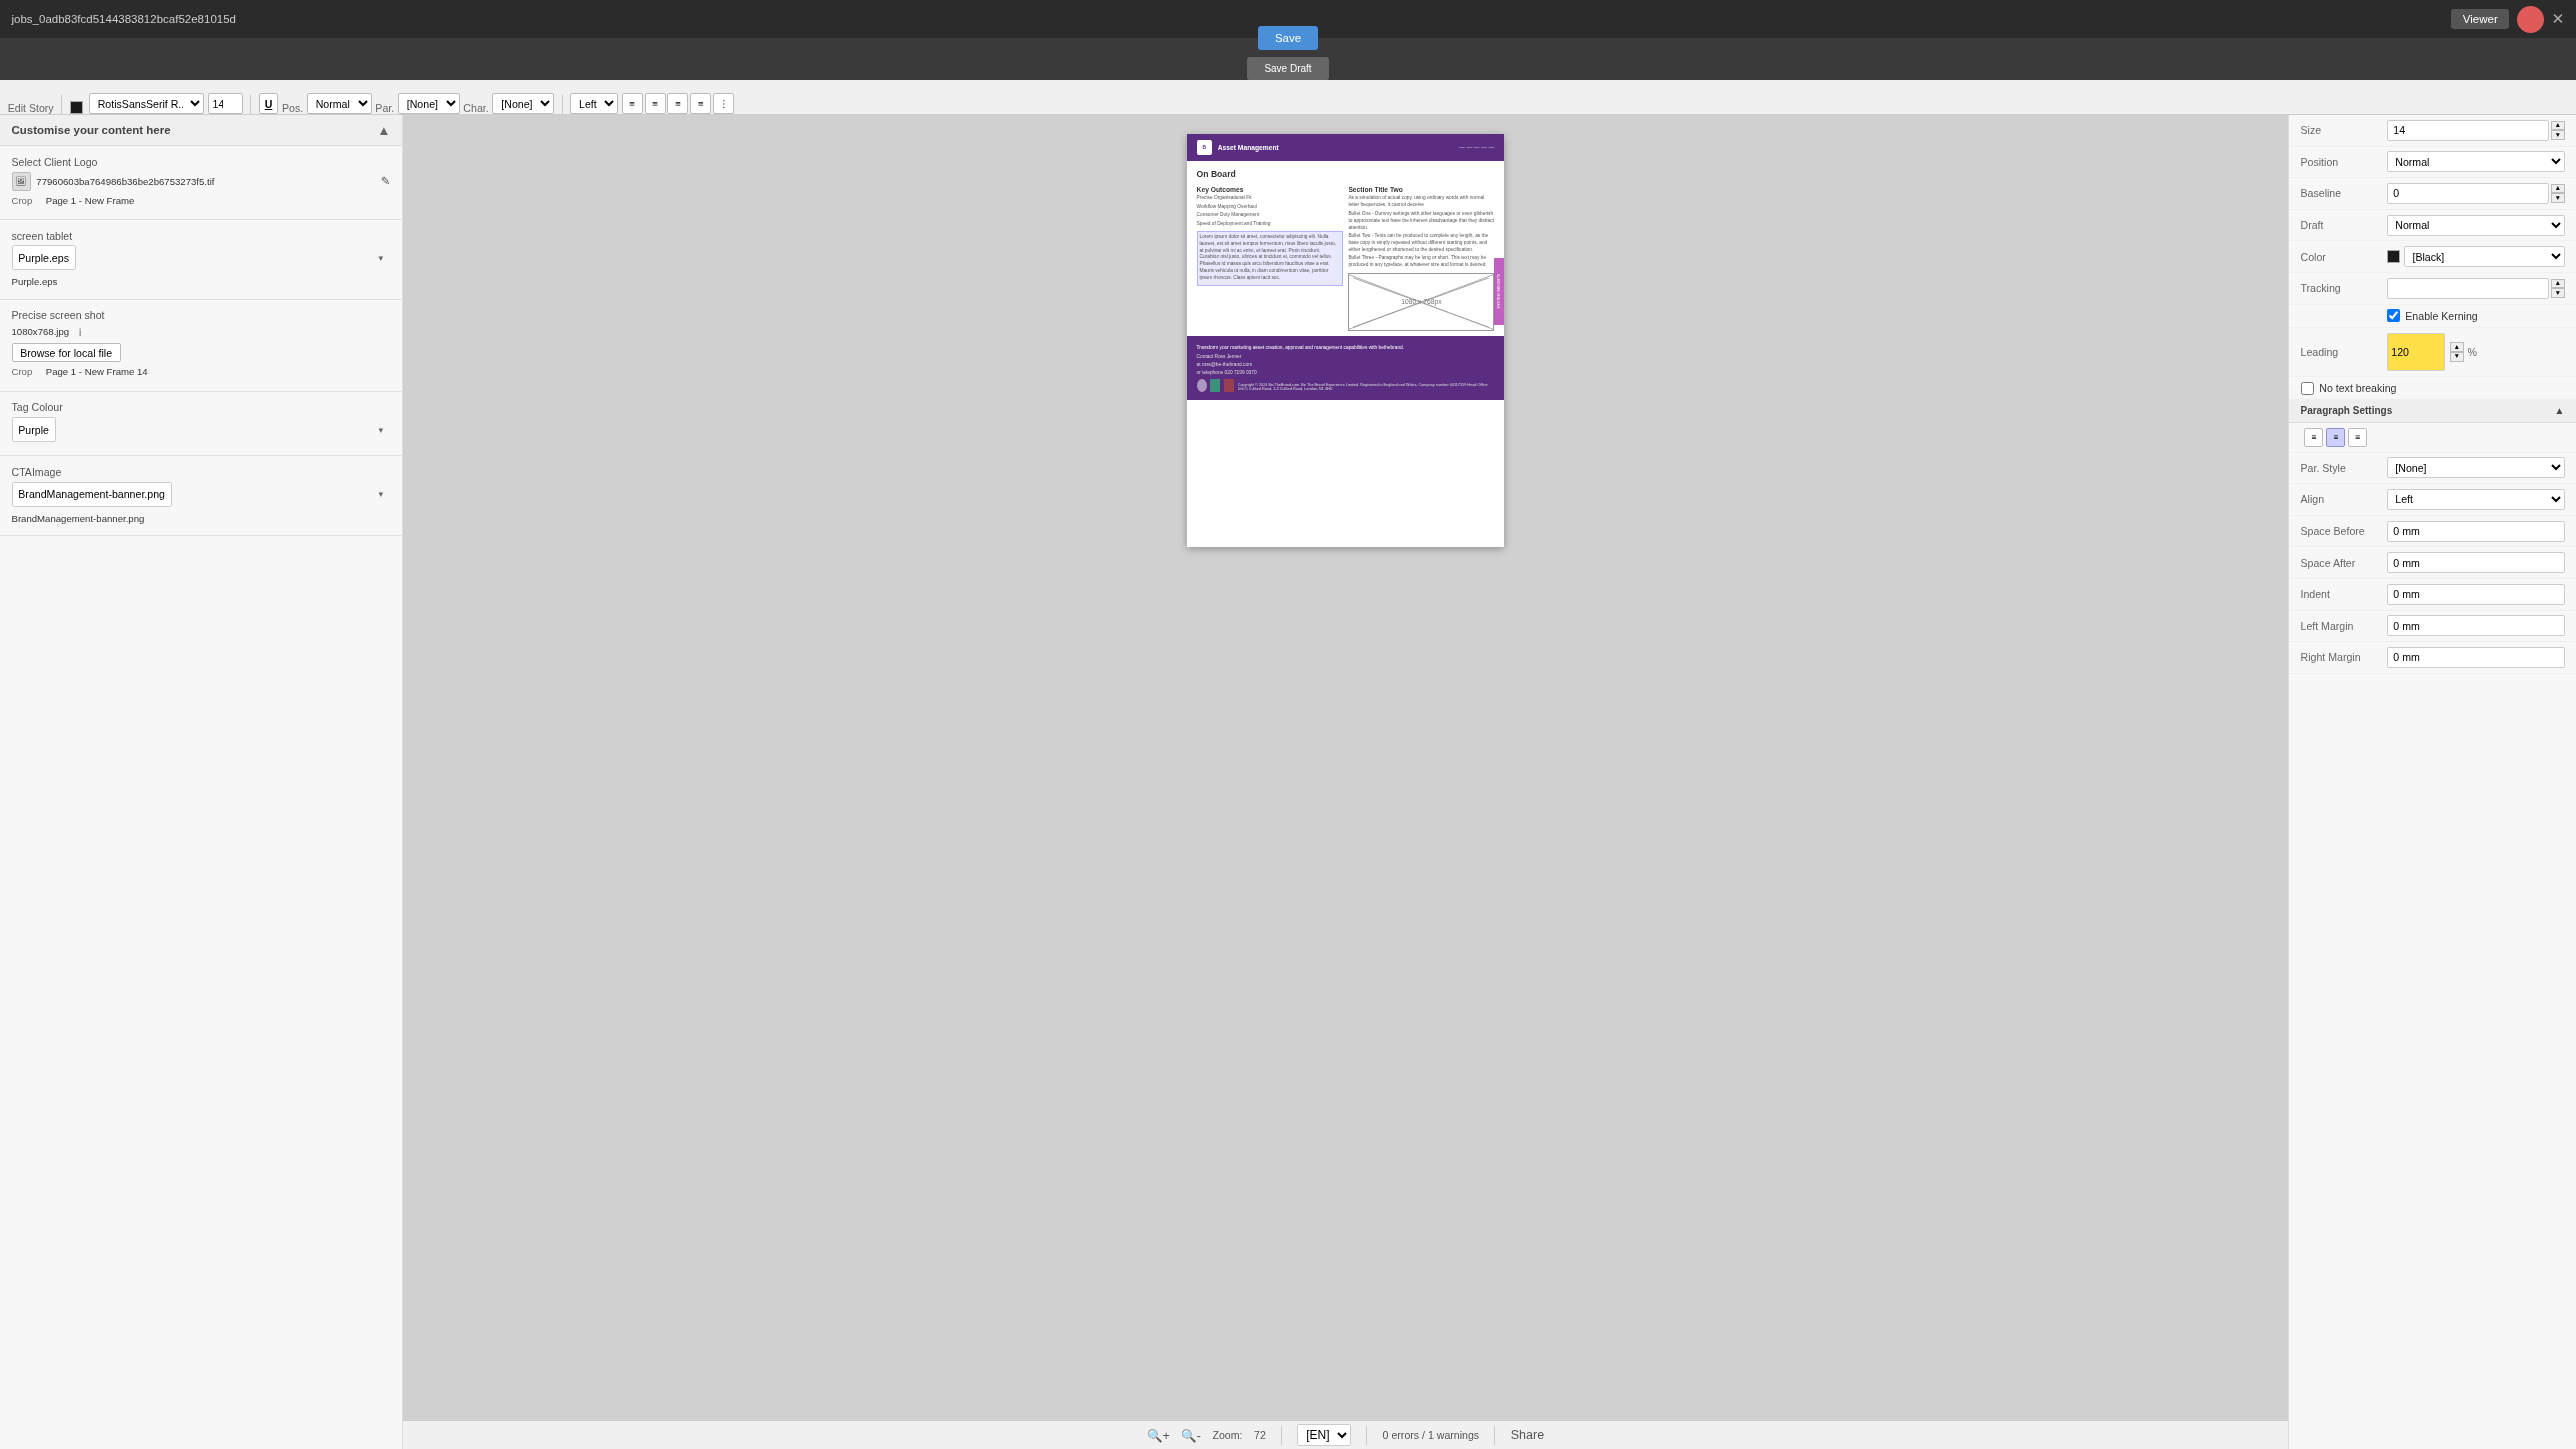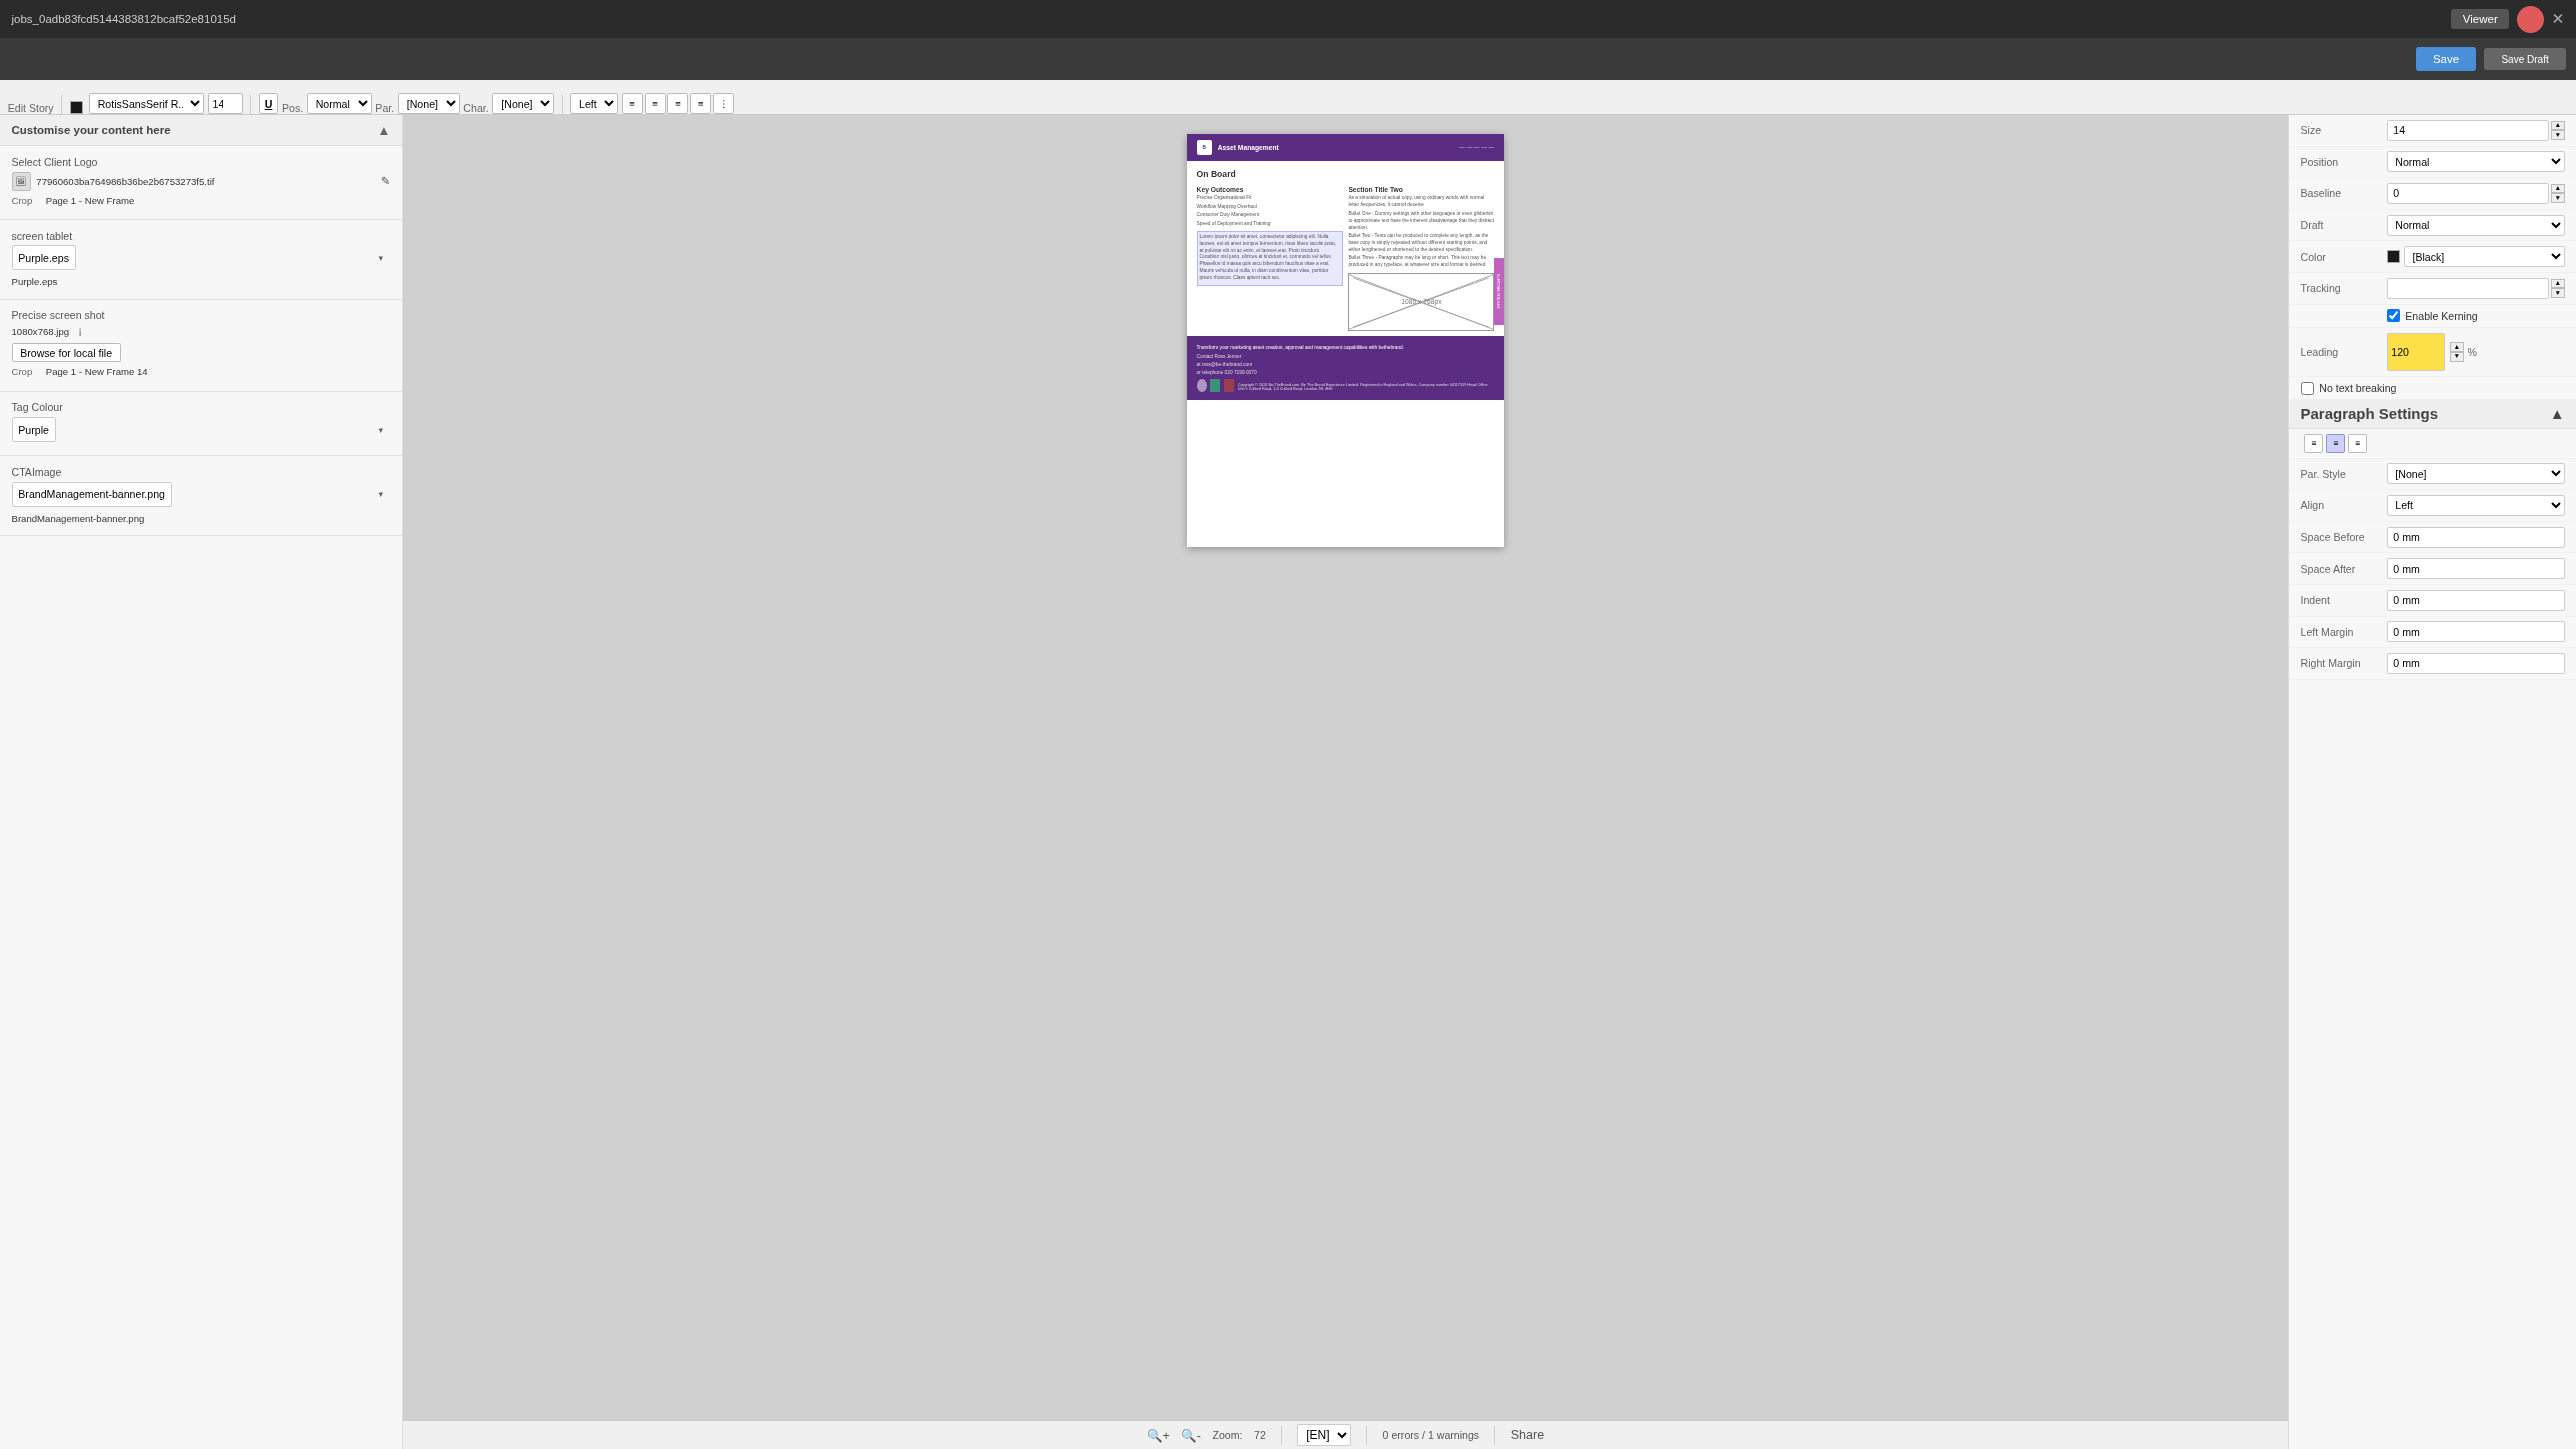--- a/index.html
+++ b/index.html
@@ -40,22 +40,23 @@
       cursor: pointer;
     }
 
     
     #save-bar {
       background: #3a3a3a;
       height: 42px;
       display: flex;
       align-items: center;
       justify-content: flex-end;
-      padding: 0 10px;
+      padding: 0 2px;
       gap: 7.7px;
+      flex-direction: column;
     }
     .save-btn {
       background: #4a90d9;
       color: #fff;
       border: none;
       padding: 5.8px 17.3px;
       border-radius: 2.9px;
       cursor: pointer;
       font-size: 11.5px;
     }
@@ -380,21 +381,21 @@
       background: #1a1a1a;
       border: 1px solid #aaa;
       display: inline-block;
       margin-right: 3.8px;
       vertical-align: middle;
     }
     .right-checkbox { margin-right: 5.8px; }
     .right-section-header {
       padding: 5.8px 11.5px;
       background: #eee;
-      font-size: 15px;
+      font-size: 10px;
       font-weight: bold;
       color: #444;
       display: flex;
       justify-content: space-between;
       align-items: center;
       cursor: pointer;
       border-bottom: 1px solid #ddd;
     }
     .align-icons { display: flex; gap: 2.9px; margin-left: 3.8px; }
     .align-icon-btn {

